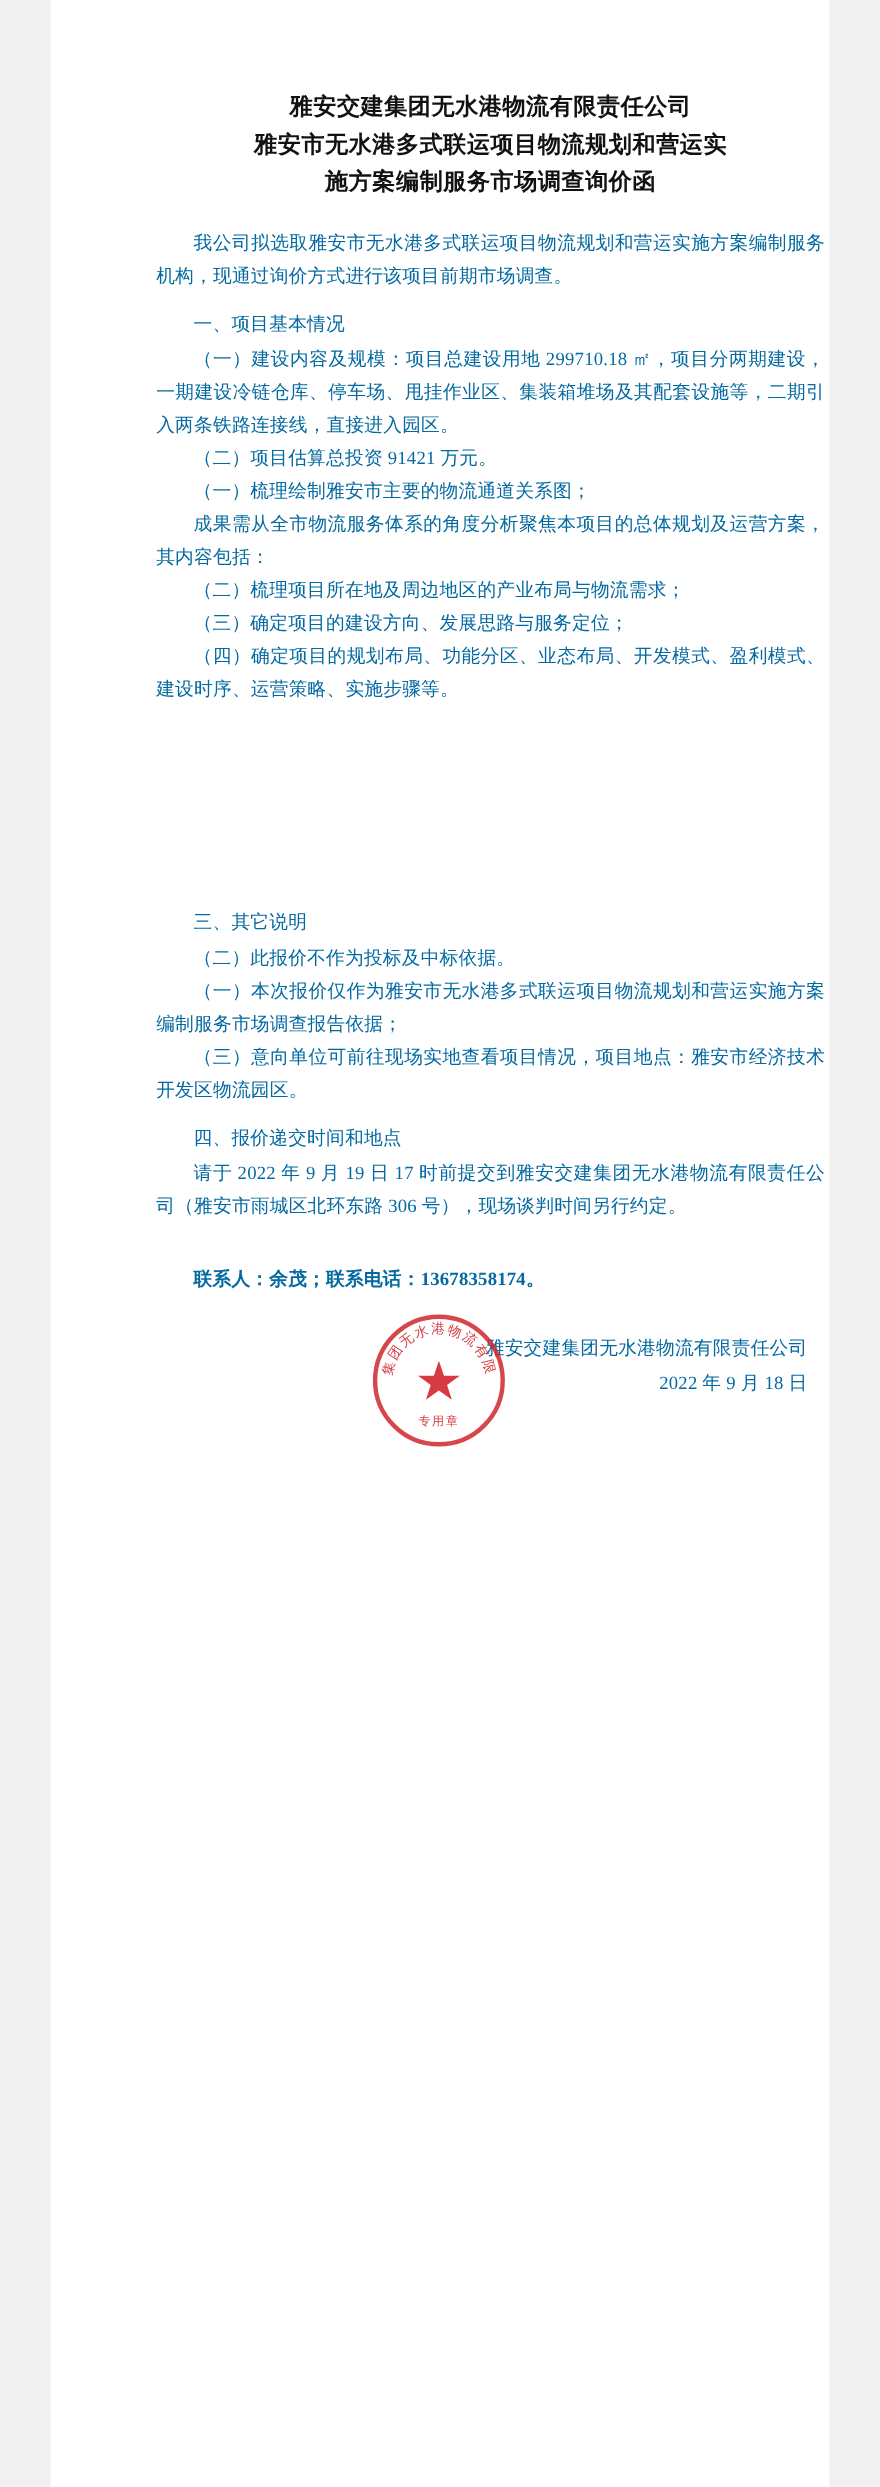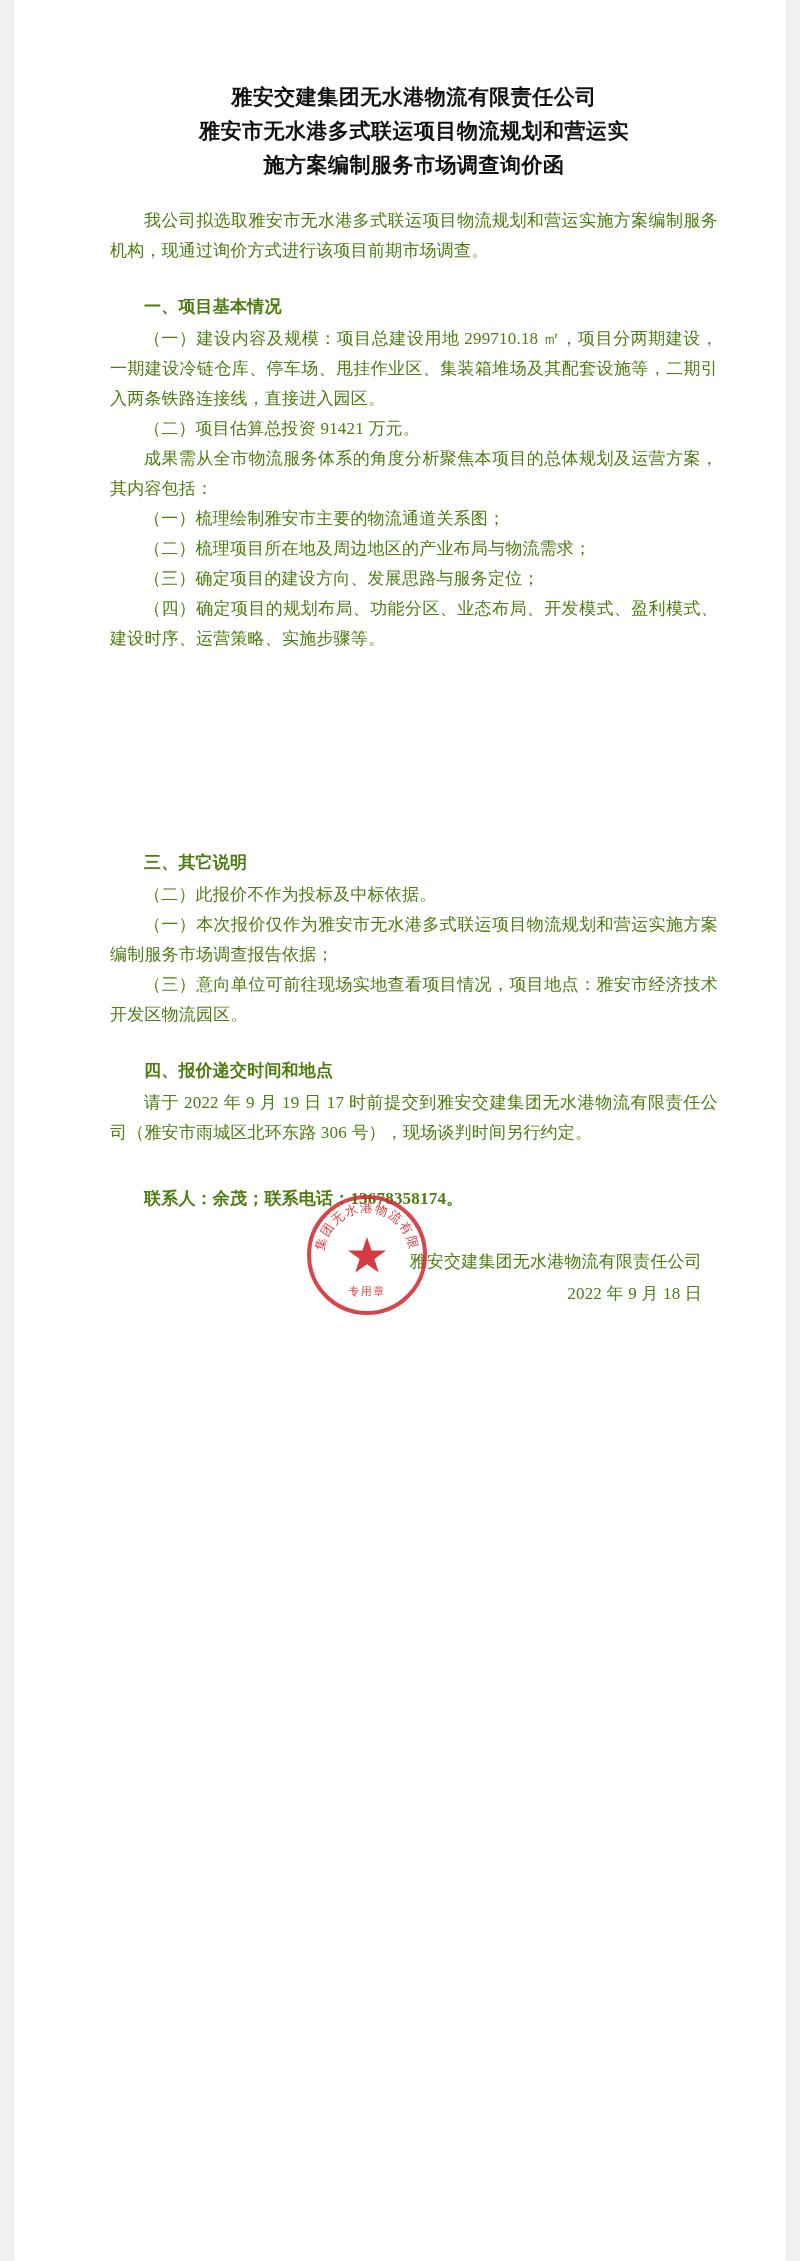--- a/index.html
+++ b/index.html
@@ -5,21 +5,21 @@
   html, body {
     margin: 0;
     padding: 0;
     background: #f0f0f0;
   }
   body {
     font-family: "Liberation Serif", "DejaVu Serif", serif;
   }
   .page {
     position: relative;
-    width: 772px;
+    width: 708px;
     height: 2261px;
     margin: 0 auto;
     background: #ffffff;
     overflow: hidden;
   }
   .doc-body {
     position: absolute;
     left: 96px;
     top: 80px;
     width: 608px;
@@ -35,31 +35,31 @@
   .title .line {
     display: block;
   }
   .body-text {
     margin-top: 24px;
   }
   p {
     margin: 0;
     font-size: 17px;
     line-height: 30px;
-    color: #4d7c0f;
+    color: #0369a1;
     text-align: justify;
     letter-spacing: 0.2px;
   }
   p.indent {
     text-indent: 34px;
   }
   .section-head {
-    margin-top: 26px;
+    margin-top: 14px;
     margin-bottom: 2px;
-    font-weight: bold;
+    font-weight: normal;
     text-indent: 34px;
   }
   .gap-lg { height: 168px; }
   .contact {
     margin-top: 36px;
     font-weight: bold;
     text-indent: 34px;
   }
   .signature {
     margin-top: 32px;
@@ -94,22 +94,22 @@
     </div>
 
     <div class="body-text">
 
       <p class="indent">我公司拟选取雅安市无水港多式联运项目物流规划和营运实施方案编制服务机构，现通过询价方式进行该项目前期市场调查。</p>
 
       <p class="section-head">一、项目基本情况</p>
       <p class="indent">（一）建设内容及规模：项目总建设用地 299710.18 ㎡，项目分两期建设，一期建设冷链仓库、停车场、甩挂作业区、集装箱堆场及其配套设施等，二期引入两条铁路连接线，直接进入园区。</p>
       <p class="indent">（二）项目估算总投资 91421 万元。</p>
 
+      <p class="indent">（一）梳理绘制雅安市主要的物流通道关系图；</p>
       <p class="indent">成果需从全市物流服务体系的角度分析聚焦本项目的总体规划及运营方案，其内容包括：</p>
-      <p class="indent">（一）梳理绘制雅安市主要的物流通道关系图；</p>
       <p class="indent">（二）梳理项目所在地及周边地区的产业布局与物流需求；</p>
       <p class="indent">（三）确定项目的建设方向、发展思路与服务定位；</p>
       <p class="indent">（四）确定项目的规划布局、功能分区、业态布局、开发模式、盈利模式、建设时序、运营策略、实施步骤等。</p>
 
       <div class="gap-lg"></div>
 
       <p class="section-head">三、其它说明</p>
       <p class="indent">（二）此报价不作为投标及中标依据。</p>
       <p class="indent">（一）本次报价仅作为雅安市无水港多式联运项目物流规划和营运实施方案编制服务市场调查报告依据；</p>
       <p class="indent">（三）意向单位可前往现场实地查看项目情况，项目地点：雅安市经济技术开发区物流园区。</p>

